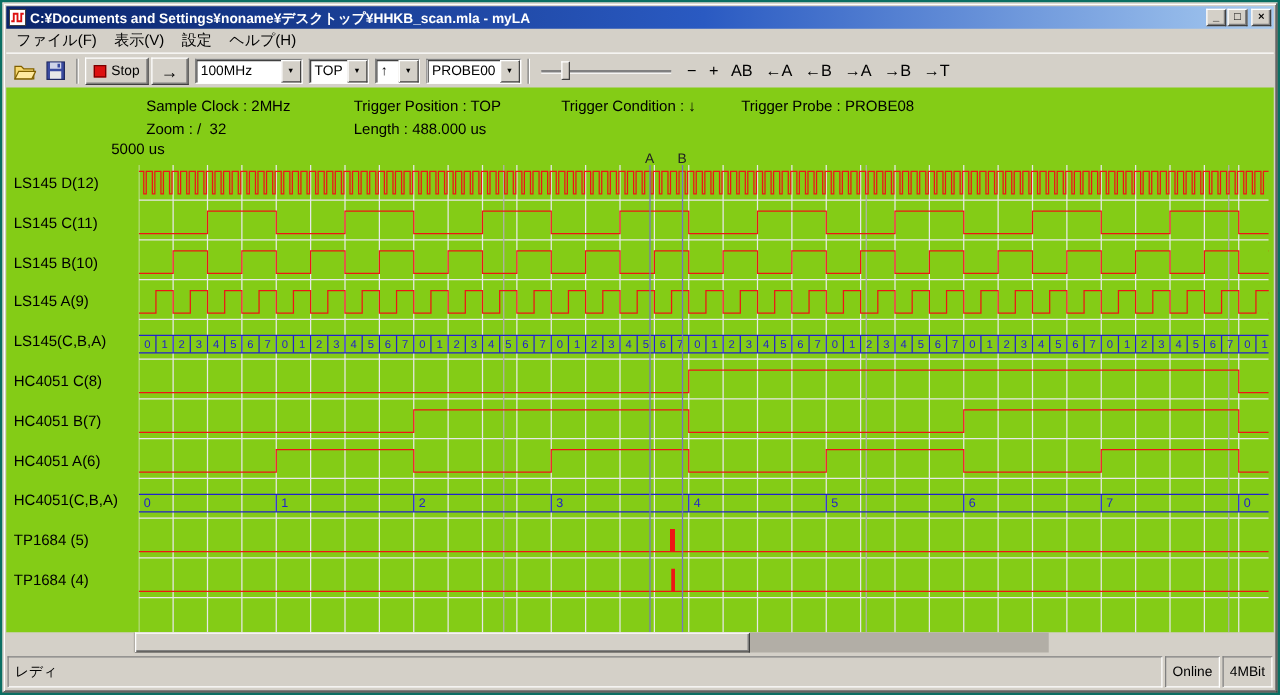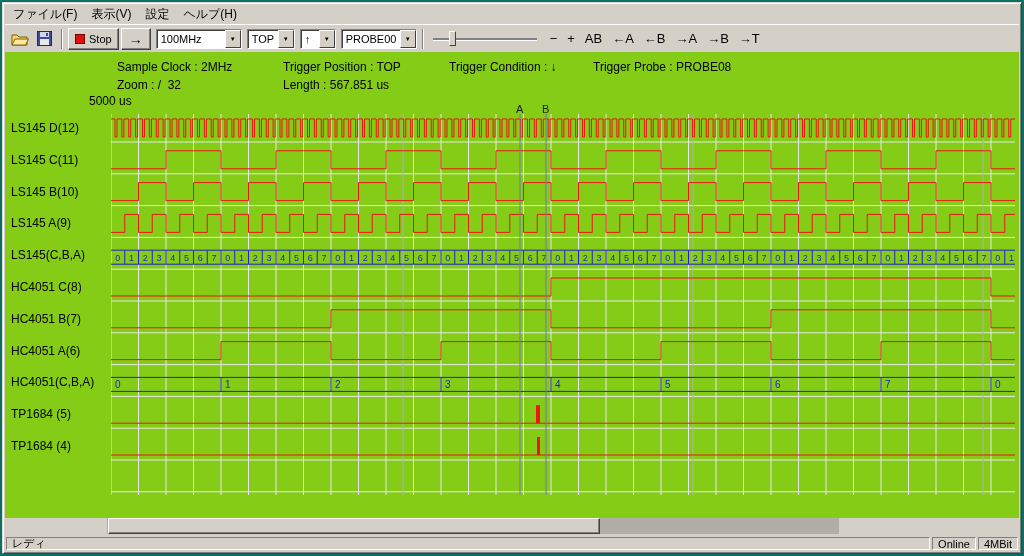--- a/index.html
+++ b/index.html
@@ -47,29 +47,39 @@
   .plot{position:absolute;left:106px;top:10px;width:904px;height:381px}
   #wave-svg{position:absolute;inset:0;width:100%;height:100%;display:block}
   #cursor-labels{position:absolute;top:-11px;left:0;right:0;height:11px}
   .cursor-label{position:absolute;font-size:11px;color:#222}
   
   .hscroll-strip{height:17px;background:#d4d0c8;position:relative;flex:0 0 auto}
   .hscroll-track{position:absolute;left:102px;top:0;width:732px;height:16px;background:#b2aea6}
   .hscroll-thumb{position:absolute;left:1px;top:0;width:492px;height:16px;background:#d4d0c8;border:1px solid;
     border-color:#fff #404040 #404040 #fff;box-shadow:inset -1px -1px 0 #808080}
   
-  .statusbar{height:16px;display:flex;align-items:stretch;padding:2px 1px 1px;gap:2px;background:#d4d0c8;font-size:11px;flex:0 0 auto;color:#000}
+  .statusbar{height:28px;display:flex;align-items:stretch;padding:2px 1px 1px;gap:2px;background:#d4d0c8;font-size:11px;flex:0 0 auto;color:#000}
   .panel{border:1px solid;border-color:#808080 #fff #fff #808080;display:flex;align-items:center;padding:0 5px;white-space:nowrap}
   .grow{flex:1}
 </style>
 </head>
 <body>
 
 <div class="window">
 
+  <div class="titlebar">
+    <svg class="app-icon" viewBox="0 0 14 14">
+      <rect x="0.5" y="0.5" width="13" height="13" fill="#fff" stroke="#404040"></rect>
+      <polyline points="2,10 4,10 4,4 7,4 7,10 10,10 10,4 12,4" fill="none" stroke="#dd1111" stroke-width="1.5"></polyline>
+    </svg>
+    <span class="title-text">C:¥Documents and Settings¥noname¥デスクトップ¥HHKB_scan.mla - myLA</span>
+    <span class="tb-btn">_</span>
+    <span class="tb-btn">□</span>
+    <span class="tb-btn tb-close">×</span>
+  </div>
 
   <div class="menubar">
     <span class="menu-item">ファイル(F)</span>
     <span class="menu-item">表示(V)</span>
     <span class="menu-item">設定</span>
     <span class="menu-item">ヘルプ(H)</span>
   </div>
 
   <div class="toolbar">
     <span class="tool-icon-btn">
@@ -122,21 +132,21 @@
     <span class="tbtn">→B</span>
     <span class="tbtn">→T</span>
   </div>
 
   <div class="client">
     <span class="info-text pos-sc">Sample Clock : 2MHz</span>
     <span class="info-text pos-tp">Trigger Position : TOP</span>
     <span class="info-text pos-tc">Trigger Condition : ↓</span>
     <span class="info-text pos-tpr">Trigger Probe : PROBE08</span>
     <span class="info-text pos-zoom">Zoom : /  32</span>
-    <span class="info-text pos-len">Length : 567.851 us</span>
+    <span class="info-text pos-len">Length : 488.000 us</span>
     <span class="time-origin">5000 us</span>
 
     <div class="wave-region">
       <div id="chan-labels">
           <div class="chan-label" style="top: 7px;">LS145 D(12)</div>
           <div class="chan-label" style="top: 38.8px;">LS145 C(11)</div>
           <div class="chan-label" style="top: 70.6px;">LS145 B(10)</div>
           <div class="chan-label" style="top: 102.4px;">LS145 A(9)</div>
           <div class="chan-label" style="top: 134.2px;">LS145(C,B,A)</div>
           <div class="chan-label" style="top: 166px;">HC4051 C(8)</div>

